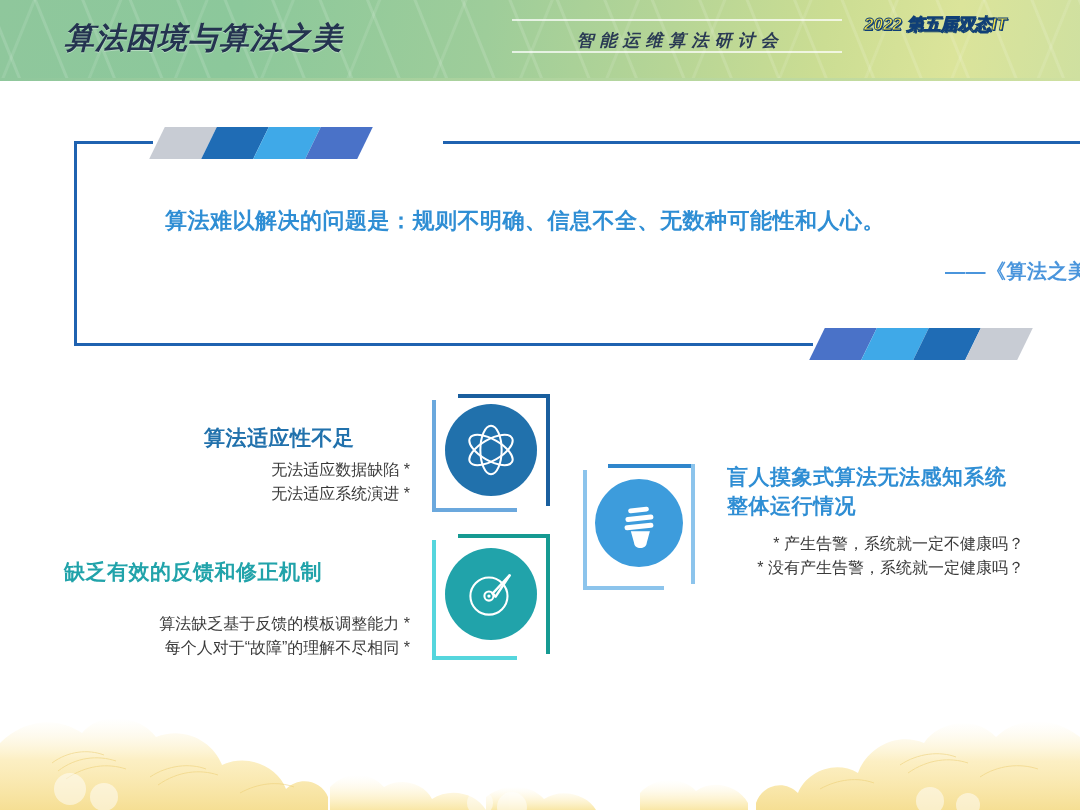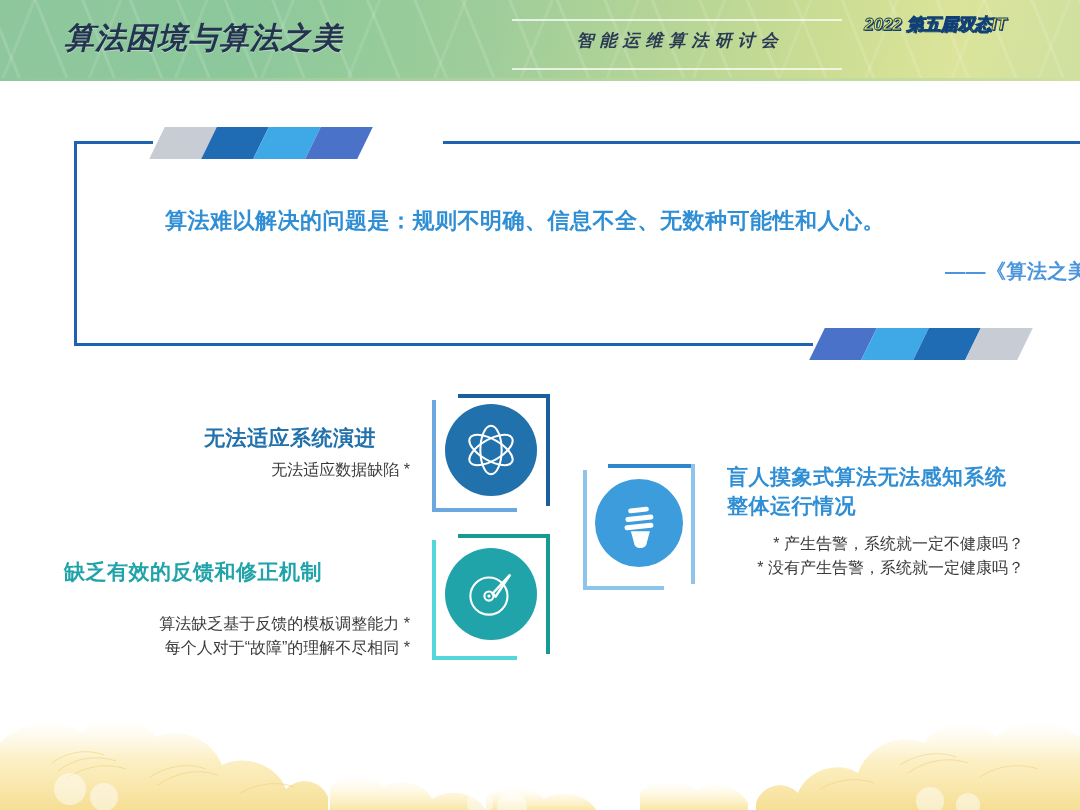--- a/index.html
+++ b/index.html
@@ -39,21 +39,21 @@
     pointer-events:none;
   }
   .header-title{
     position:absolute;left:64px;top:18px;
     font-size:30px;font-weight:bold;font-style:italic;
     color:#243350;letter-spacing:1px;
     text-shadow:0 1px 0 rgba(255,255,255,0.35);
     white-space:nowrap;
   }
   .header-sub-wrap{
-    position:absolute;left:512px;top:19px;width:330px;height:51px;
+    position:absolute;left:512px;top:19px;width:330px;height:34px;
   }
   .header-sub-line{
     position:absolute;left:0;width:330px;height:2px;
     background:rgba(255,255,255,0.72);
   }
   .header-sub-line.top{top:0;}
   .header-sub-line.bot{bottom:0;}
   .header-sub{
     position:absolute;left:0;top:0;width:330px;height:42px;
     display:flex;align-items:center;justify-content:center;
@@ -187,23 +187,24 @@
     <svg width="62" height="62" viewBox="0 0 64 64" aria-hidden="true">
       <g fill="none" stroke="#ffffff" stroke-width="2.1">
         <ellipse cx="32" cy="32" rx="11" ry="25"></ellipse>
         <ellipse cx="32" cy="32" rx="11" ry="25" transform="rotate(60 32 32)"></ellipse>
         <ellipse cx="32" cy="32" rx="11" ry="25" transform="rotate(120 32 32)"></ellipse>
       </g>
     </svg>
   </div>
 </div>
 
-<div class="blk-title" style="left:204px;top:424px;color:#2171ac;">无法适应系统演进</div>
+<div class="blk-title" style="left:204px;top:424px;color:#2171ac;">算法适应性不足</div>
 <div class="blk-lines right-al" style="left:120px;top:458px;width:290px;">
   <div>无法适应数据缺陷 *</div>
+  <div>无法适应系统演进 *</div>
 </div>
 
 <div class="icon-frame" style="left:432px;top:534px;width:118px;height:126px;">
   <div class="fr-left" style="background:#55d6dd"></div>
   <div class="fr-bottom" style="background:#55d6dd"></div>
   <div class="fr-top" style="background:#169a92"></div>
   <div class="fr-right" style="background:#169a92"></div>
   <div class="icon-circle" style="left:13px;top:14px;width:92px;height:92px;background:#21a3aa">
     <svg width="66" height="66" viewBox="0 0 64 64" aria-hidden="true">
       <circle cx="30" cy="34" r="18" fill="none" stroke="#ffffff" stroke-width="2"></circle>

